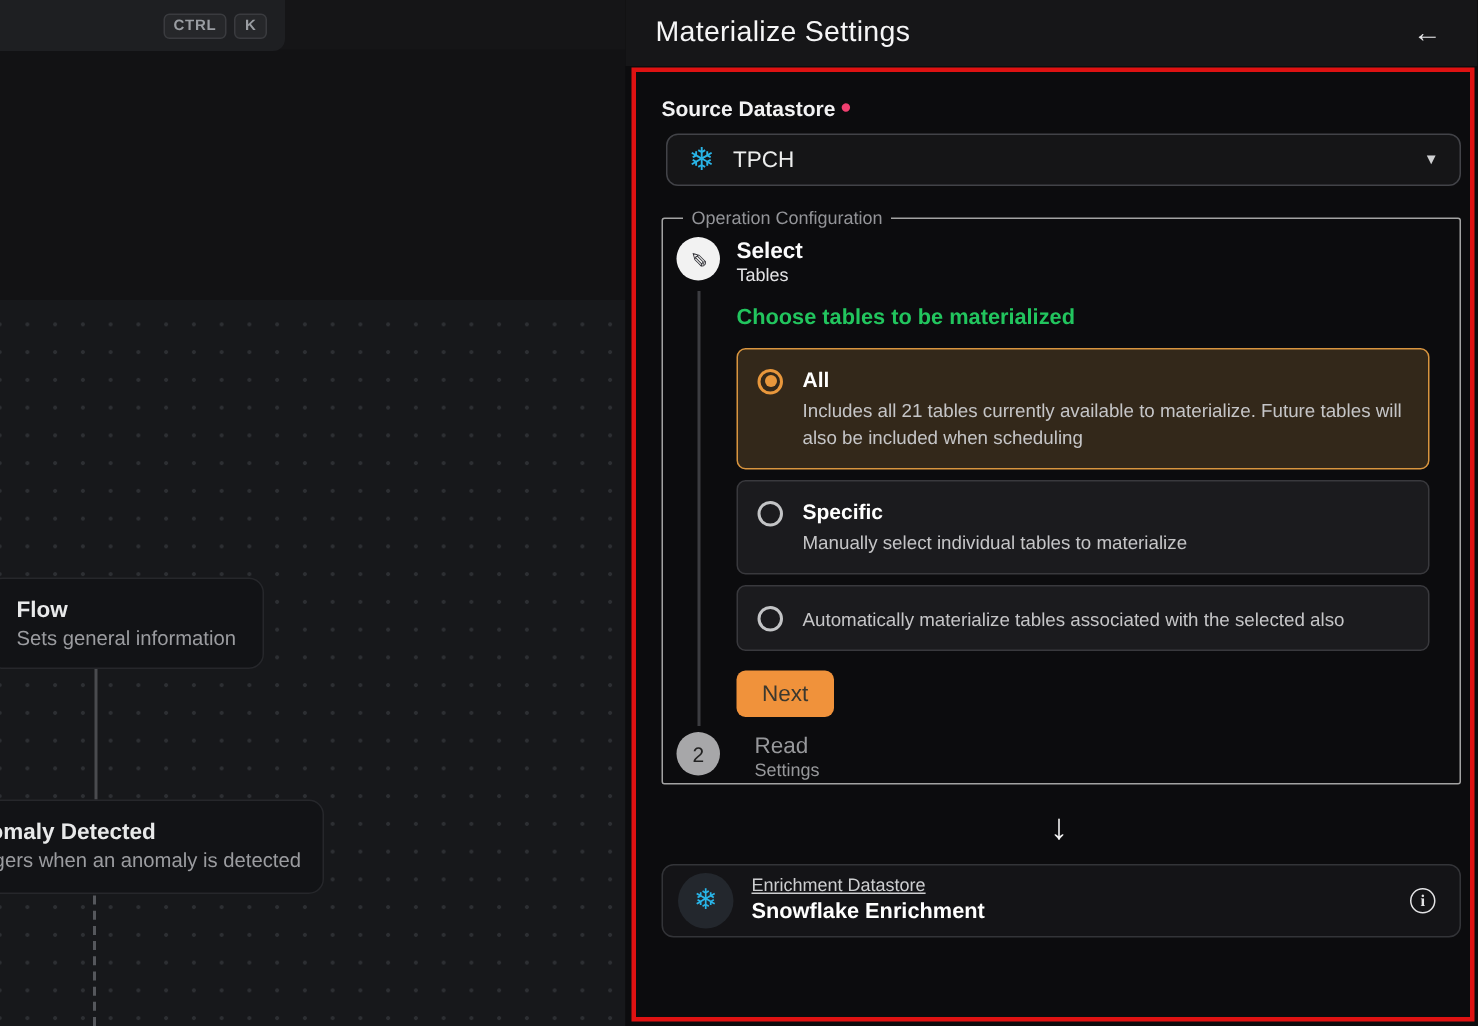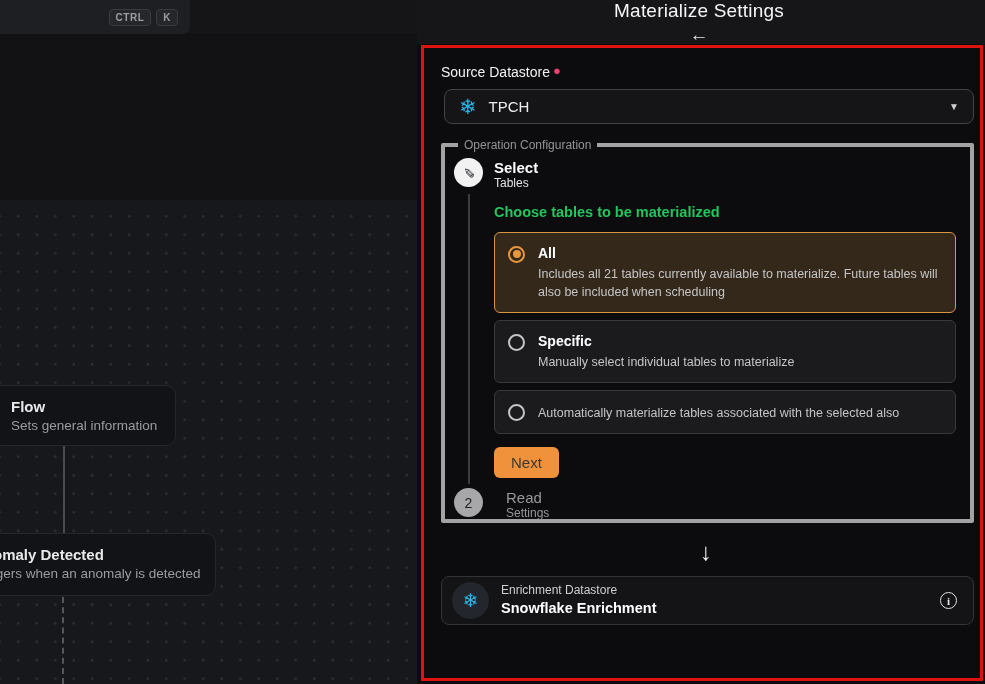--- a/index.html
+++ b/index.html
@@ -27,39 +27,39 @@
   .node-sub   { color:#9b9ca0; font-size:13.5px; line-height:1.4; white-space:nowrap; }
   .node-flow    { left:-8px;  top:385px; width:184px; height:61px; }
   .node-anomaly { left:-46px; top:533px; width:262px; height:63px; }
   .conn-solid  { position:absolute; left:63px; top:446px; width:1.5px; height:87px; background:#4a4b4f; }
   .conn-dashed { position:absolute; left:62px; top:597px; height:87px; width:0;
                  border-left:2px dashed #55575c; }
 
   
   .panel { position:absolute; left:417px; top:0; width:568px; height:684px; background:#0c0c0e; }
   .panel-header { position:absolute; left:0; top:0; width:568px; height:44px; background:#161618;
-                  display:flex; align-items:center; justify-content:space-between; padding:0 24px 0 20px;flex-direction:column; }
+                  display:flex; align-items:center; justify-content:space-between; padding:0 24px 0 20px; }
   .panel-title { color:#f5f5f6; font-size:19px; font-weight:500; letter-spacing:.2px; }
   .back-btn { background:none; border:none; color:#e6e6e8; font-size:19px; cursor:pointer; line-height:1; }
 
   .highlight-region { position:absolute; left:4px; top:45px; width:562px; height:636px;
                       border:3px solid #df1212; background:#0c0c0e; padding:13px 14px 0 17px; }
 
-  .field-label { color:#f2f2f3; font-size:14px; font-weight:normal; margin-top:2px; }
+  .field-label { color:#f2f2f3; font-size:14px; font-weight:bold; margin-top:2px; }
   .req-dot { color:#f04070; font-size:13px; vertical-align:2px; margin-left:3px; }
 
   .select-box { margin-top:9px; margin-left:3px; width:530px; height:35px; background:#151517;
                 border:1px solid #424348; border-radius:8px; display:flex; align-items:center;
                 padding:0 14px; cursor:pointer; }
   .snow { color:#29B5E8; font-size:21px; line-height:1; }
   .select-value { color:#eceded; font-size:15px; margin-left:12px; flex:1; }
   .chev { color:#cfd0d2; font-size:10px; }
 
   fieldset.opconf { position:relative; margin-top:14px; width:533px; height:385px;
-                    border:4px solid #a3a3a3; border-radius:2px; padding:6px 0 0 9px; }
+                    border:1px solid #a3a3a3; border-radius:2px; padding:6px 0 0 9px; }
   fieldset.opconf legend { color:#939498; font-size:12px; padding:0 6px; margin-left:4px; }
 
   .step-row { display:flex; align-items:flex-start; gap:11px; }
   .step-icon { width:29px; height:29px; border-radius:50%; flex:0 0 29px;
                display:flex; align-items:center; justify-content:center; }
   .step1 .step-icon { background:#f2f2f2; }
   .step2 .step-icon { background:#a7a7a9; }
   .pencil { font-size:14px; color:#2a2a30; transform:rotate(90deg) scaleX(-1); }
   .stepnum { font-size:14px; color:#222; }
   .step-title { font-size:15px; font-weight:600; color:#fbfbfc; line-height:1.15; margin-top:1px; }
@@ -86,21 +86,21 @@
               font-size:15px; font-family:"Liberation Sans",sans-serif;
               padding:7px 17px; cursor:pointer; }
 
   .flow-arrow { position:absolute; left:276px; top:490px; color:#f5f5f5; font-size:24px; font-weight:bold; }
 
   .enrich-card { position:absolute; left:17px; top:528px; width:533px; height:49px;
                  background:#141417; border:1px solid #333438; border-radius:8px;
                  display:flex; align-items:center; padding:0 16px 0 10px; }
   .enrich-icn { width:37px; height:37px; border-radius:50%; background:#23272d;
                 display:flex; align-items:center; justify-content:center; margin-right:12px; }
-  .enrich-label { color:#cdced0; font-size:12px; line-height:1.3; }
+  .enrich-label { color:#cdced0; font-size:12px; line-height:1.3;text-decoration:underline; }
   .enrich-value { color:#ffffff; font-size:14.5px; font-weight:bold; line-height:1.3; }
   .enrich-txt { flex:1; }
   .info-icn { width:17px; height:17px; border-radius:50%; border:1.6px solid #e3e3e5;
               color:#e3e3e5; font-size:11px; font-weight:bold; font-family:"Liberation Serif",serif;
               display:flex; align-items:center; justify-content:center; cursor:pointer; }
 </style>
 </head>
 <body>
 
 <div class="screen">

